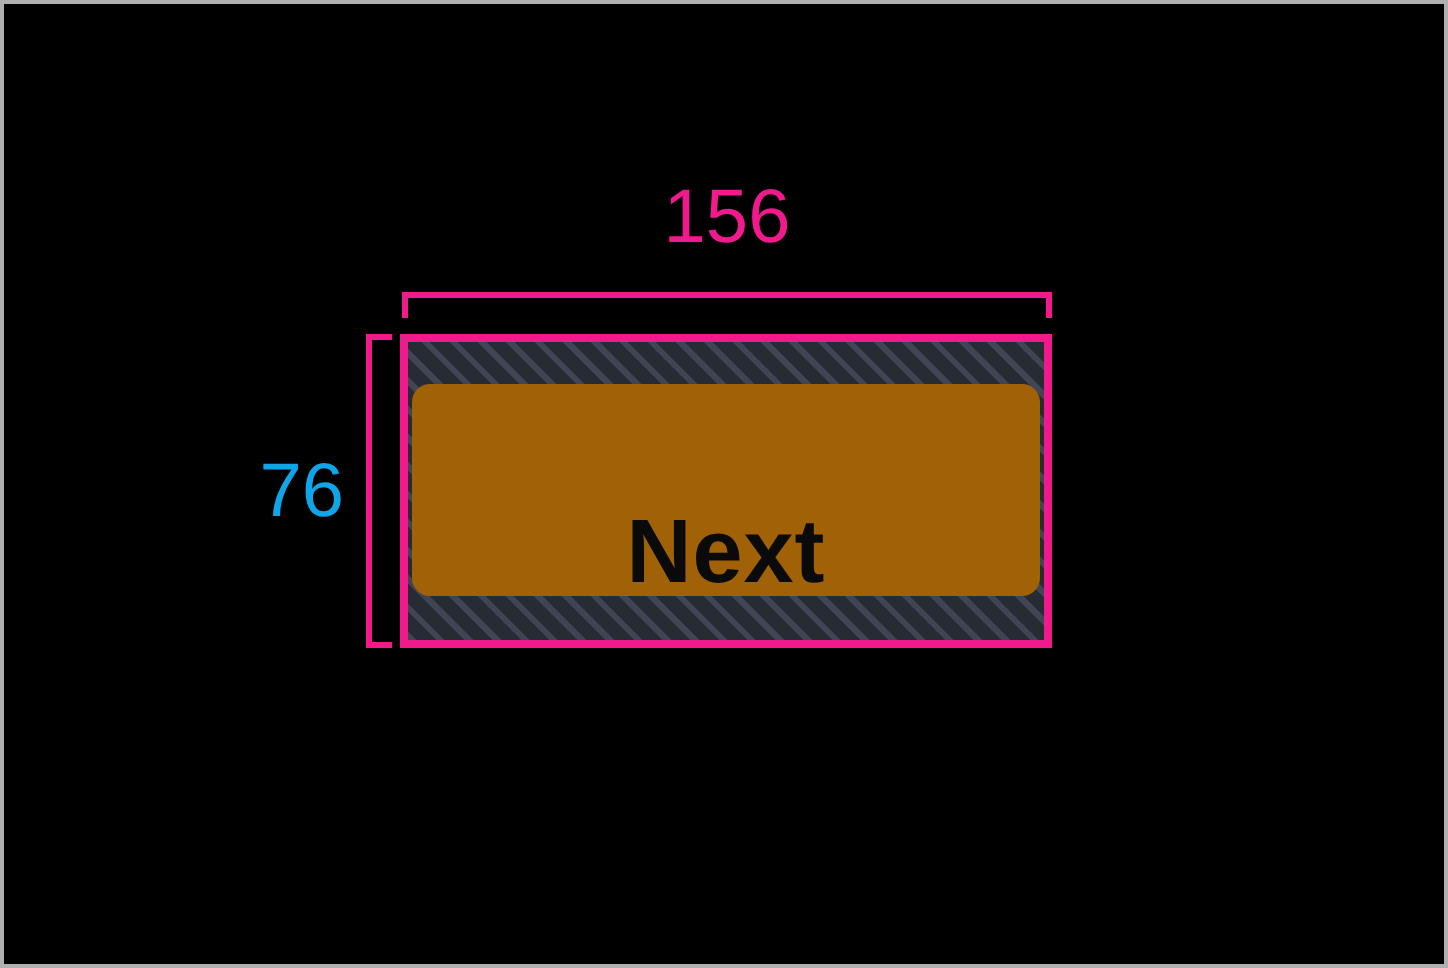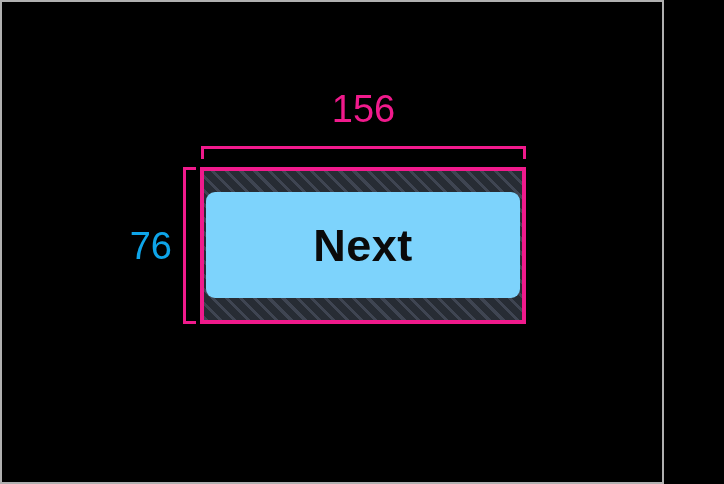--- a/index.html
+++ b/index.html
@@ -9,21 +9,21 @@
   }
   body {
     width: 724px;
     height: 484px;
     overflow: hidden;
     font-family: "Liberation Sans", sans-serif;
   }
 
   #canvas {
     position: relative;
-    width: 664px;
+    width: 724px;
     height: 484px;
     background: #000000;
     box-sizing: border-box;
     border: 2px solid #b0b0b0;
   }
 
   
   .measure-box {
     position: absolute;
     left: 198px;
@@ -54,24 +54,24 @@
   }
 
   
   .content-button {
     position: absolute;
     left: 204px;
     top: 190px;
     width: 314px;
     height: 106px;
     box-sizing: border-box;
-    background: #7dd3fc;
+    background: #a16207;
     border-radius: 9px;
     display: flex;
-    align-items: center;
+    align-items: flex-end;
     justify-content: center;
   }
   .content-button .label {
     color: #0a0a0a;
     font-family: "Liberation Sans", sans-serif;
     font-size: 45px;
     font-weight: bold;
     letter-spacing: 0.5px;
     line-height: 1;
     user-select: none;

